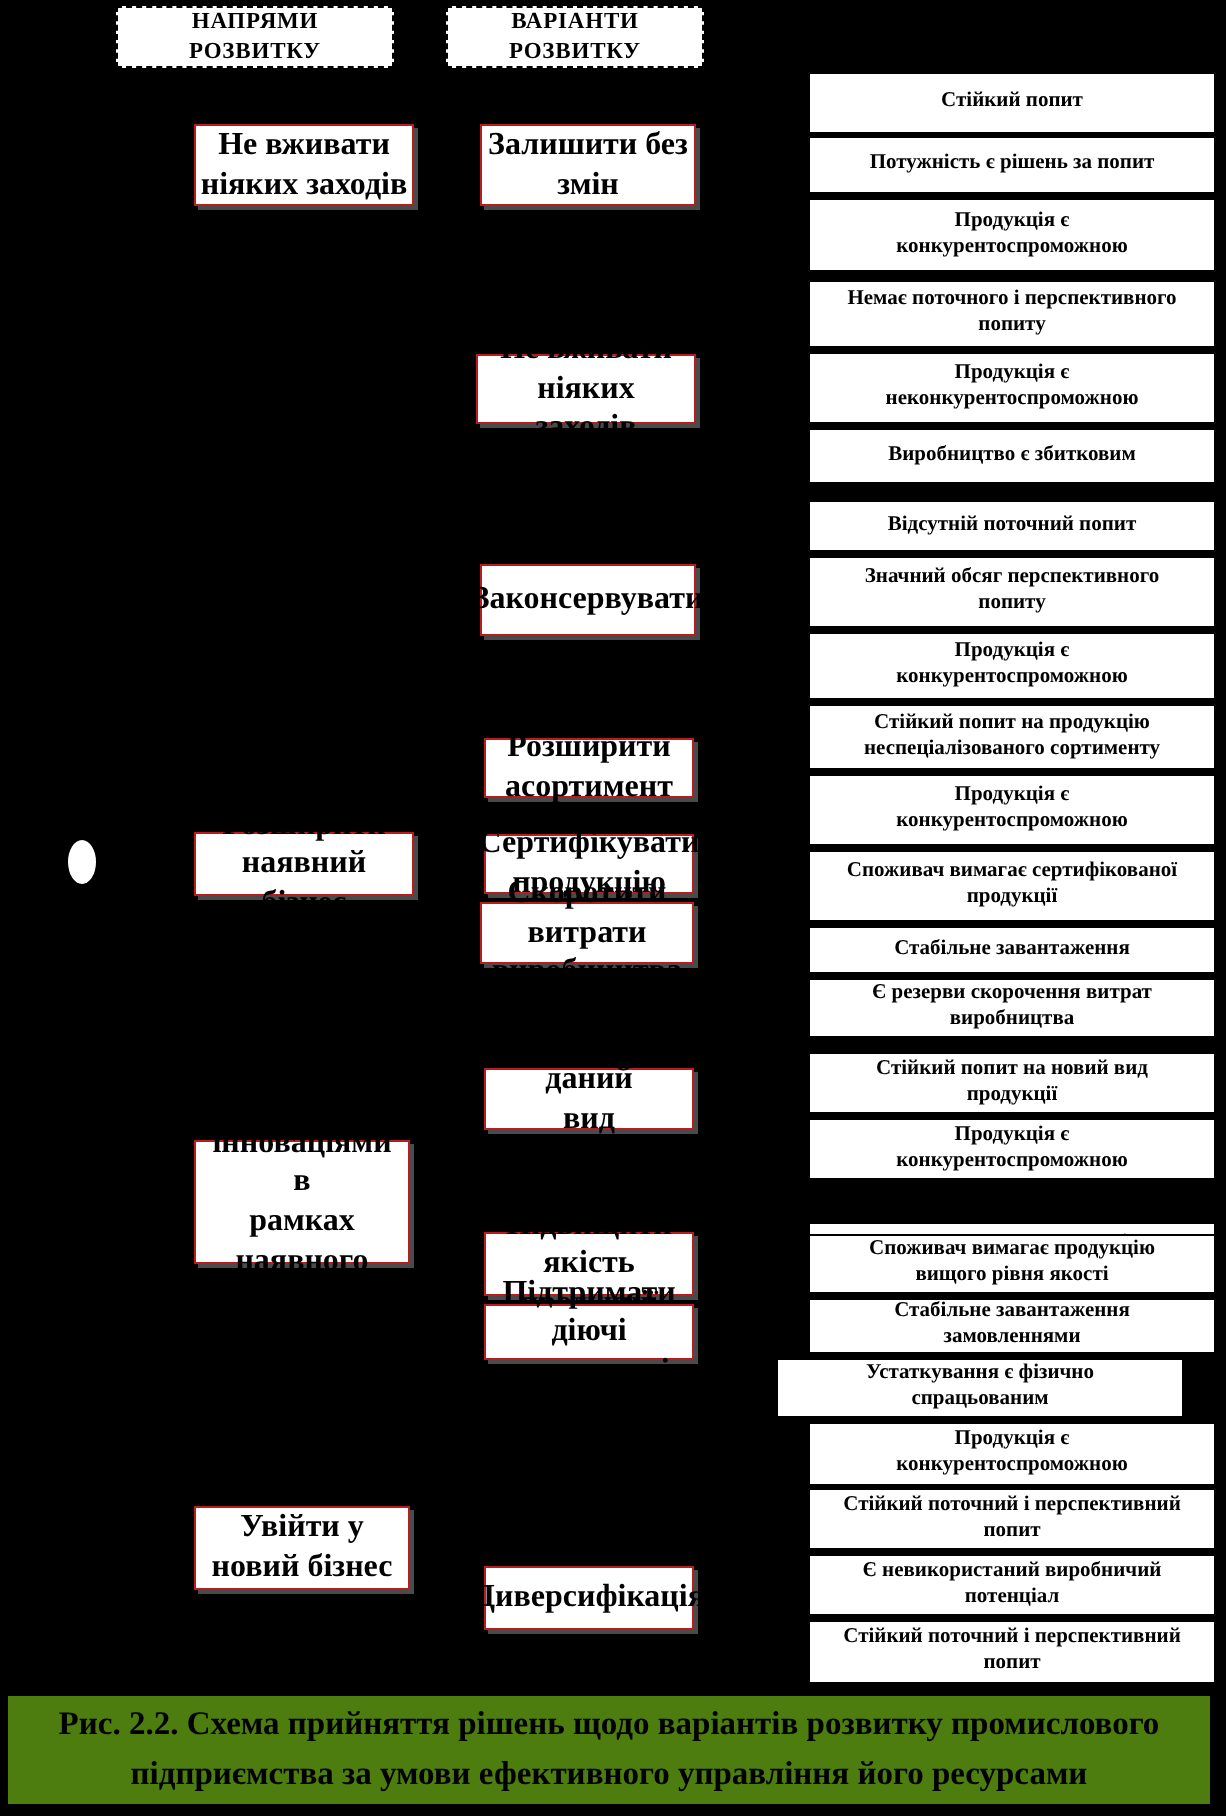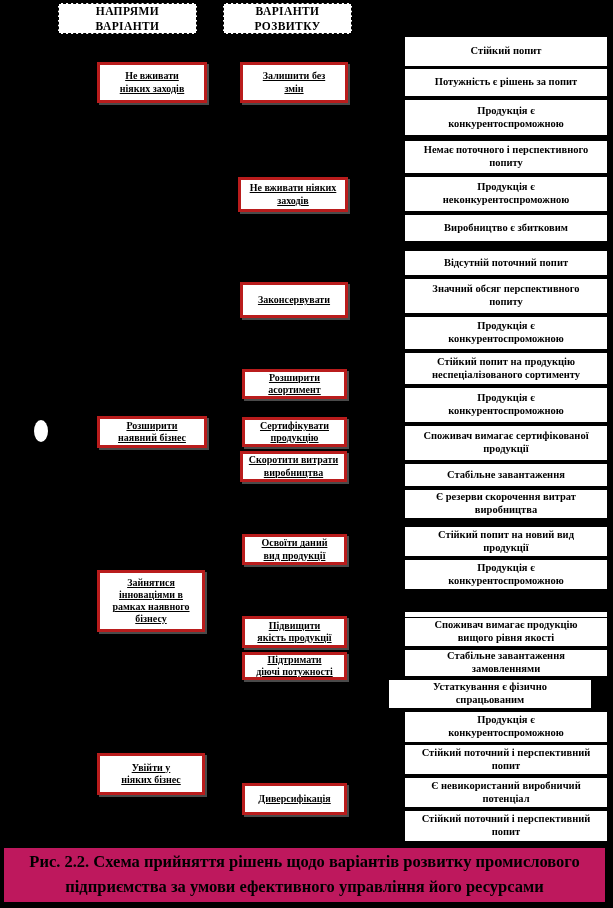--- a/index.html
+++ b/index.html
@@ -25,76 +25,75 @@
     font-weight: bold;
     box-sizing: border-box;
     line-height: 1.22;
   }
   .hdr {
     border: 1.5px dashed #000;
     font-size: 11.5px;
     letter-spacing: 0.4px;
   }
   .dir, .var {
-    border: 3px solid #b91c1c;
+    border: 1px solid #b91c1c;
     box-shadow: 2px 2px 0 #4a4a4a;
-    font-size: 10px;
+    font-size: 16px;
     padding: 1px 2px;
-    text-decoration: underline;
   }
   .cond {
     border: 1.5px solid #000;
     font-size: 10.5px;
     padding: 1px 3px;
   }
   .ellipse {
     position: absolute;
     left: 34px; top: 420px;
     width: 14px; height: 22px;
     background: #fff;
     border-radius: 50%;
   }
   .caption {
     position: absolute;
     left: 2px; top: 846px;
     width: 605px; height: 58px;
-    background: #be185d;
+    background: #4d7c0f;
     border: 2px solid #000;
     box-sizing: border-box;
     display: flex;
     align-items: center;
     justify-content: center;
     text-align: center;
     font-weight: bold;
     font-size: 16.5px;
     line-height: 1.5;
     padding: 0 5px;
     color: #000;
   }
 </style>
 </head>
 <body>
 
 <div id="diagram">
   <div class="ellipse"></div>
   <div class="caption">Рис. 2.2. Схема прийняття рішень щодо варіантів розвитку промислового підприємства за умови ефективного управління його ресурсами</div>
 <div class="box hdr" style="left: 58px; top: 3px; width: 139px; height: 31px;">НАПРЯМИ
-ВАРІАНТИ</div>
+РОЗВИТКУ</div>
     <div class="box hdr" style="left: 223px; top: 3px; width: 129px; height: 31px;">ВАРІАНТИ
 РОЗВИТКУ</div>
     <div class="box dir" style="left: 97px; top: 62px; width: 110px; height: 41px;">Не вживати
 ніяких заходів</div>
     <div class="box dir" style="left: 97px; top: 416px; width: 110px; height: 32px;">Розширити
 наявний бізнес</div>
     <div class="box dir" style="left: 97px; top: 570px; width: 108px; height: 62px;">Зайнятися
 інноваціями в
 рамках наявного
 бізнесу</div>
     <div class="box dir" style="left: 97px; top: 753px; width: 108px; height: 42px;">Увійти у
-ніяких бізнес</div>
+новий бізнес</div>
     <div class="box var" style="left: 240px; top: 62px; width: 108px; height: 41px;">Залишити без
 змін</div>
     <div class="box var" style="left: 238px; top: 177px; width: 110px; height: 35px;">Не вживати ніяких
 заходів</div>
     <div class="box var" style="left: 240px; top: 282px; width: 108px; height: 36px;">Законсервувати</div>
     <div class="box var" style="left: 242px; top: 369px; width: 105px; height: 30px;">Розширити
 асортимент</div>
     <div class="box var" style="left: 242px; top: 417px; width: 105px; height: 30px;">Сертифікувати
 продукцію</div>
     <div class="box var" style="left: 240px; top: 451px; width: 107px; height: 31px;">Скоротити витрати

